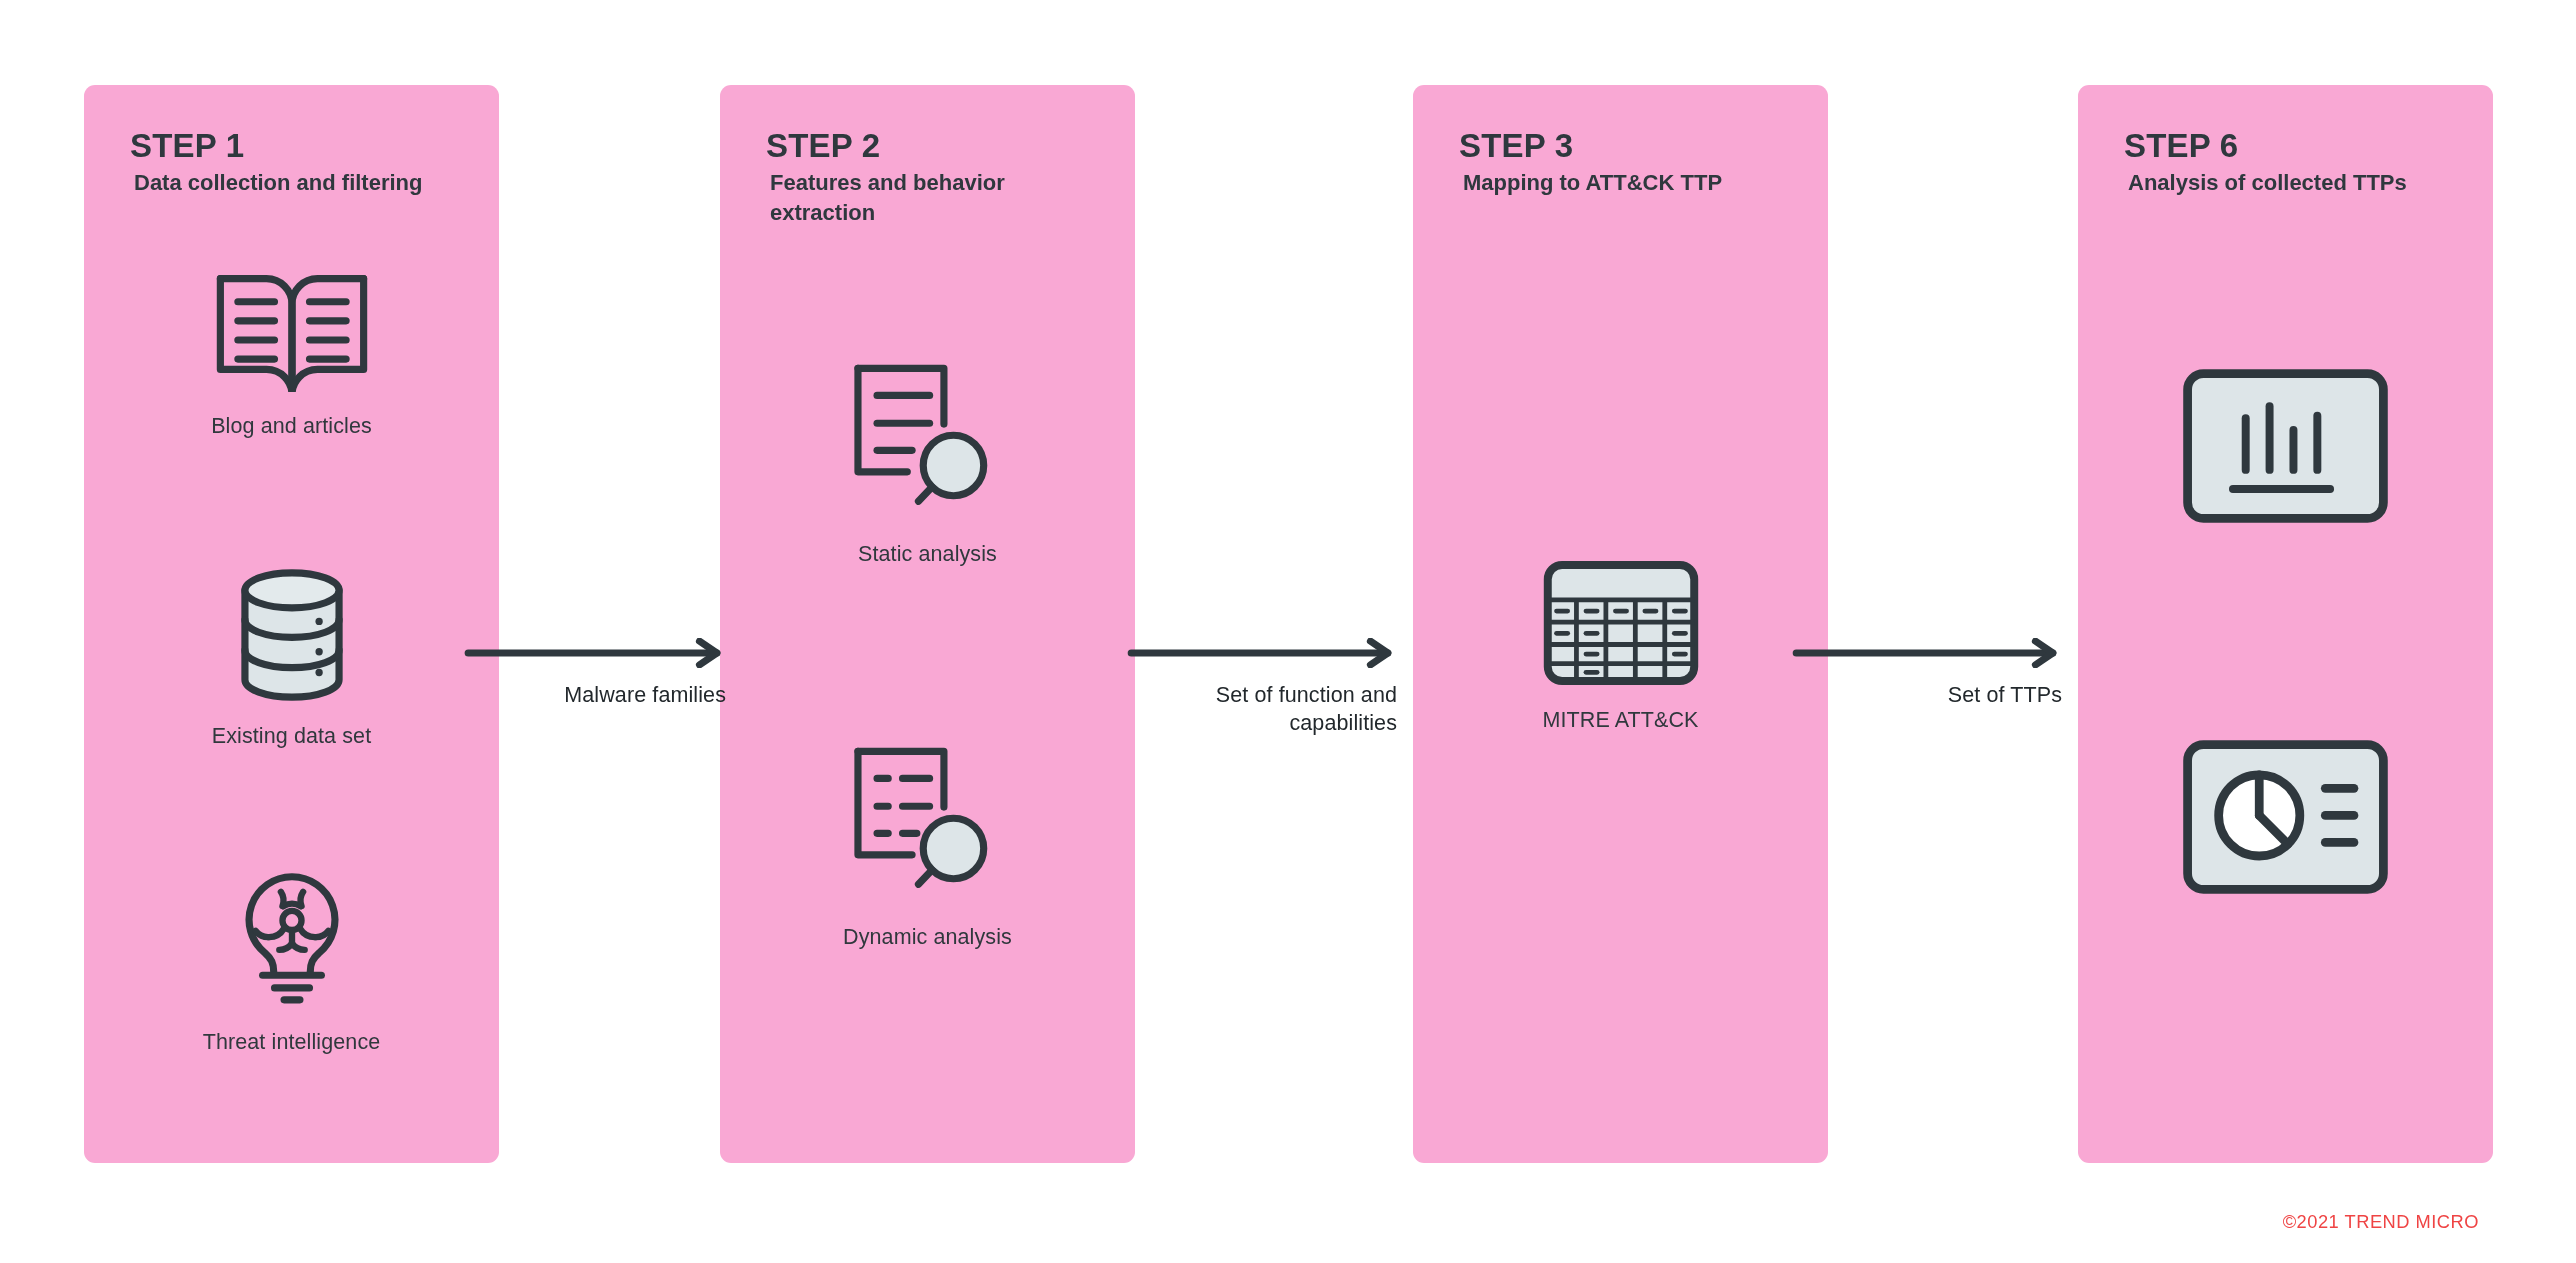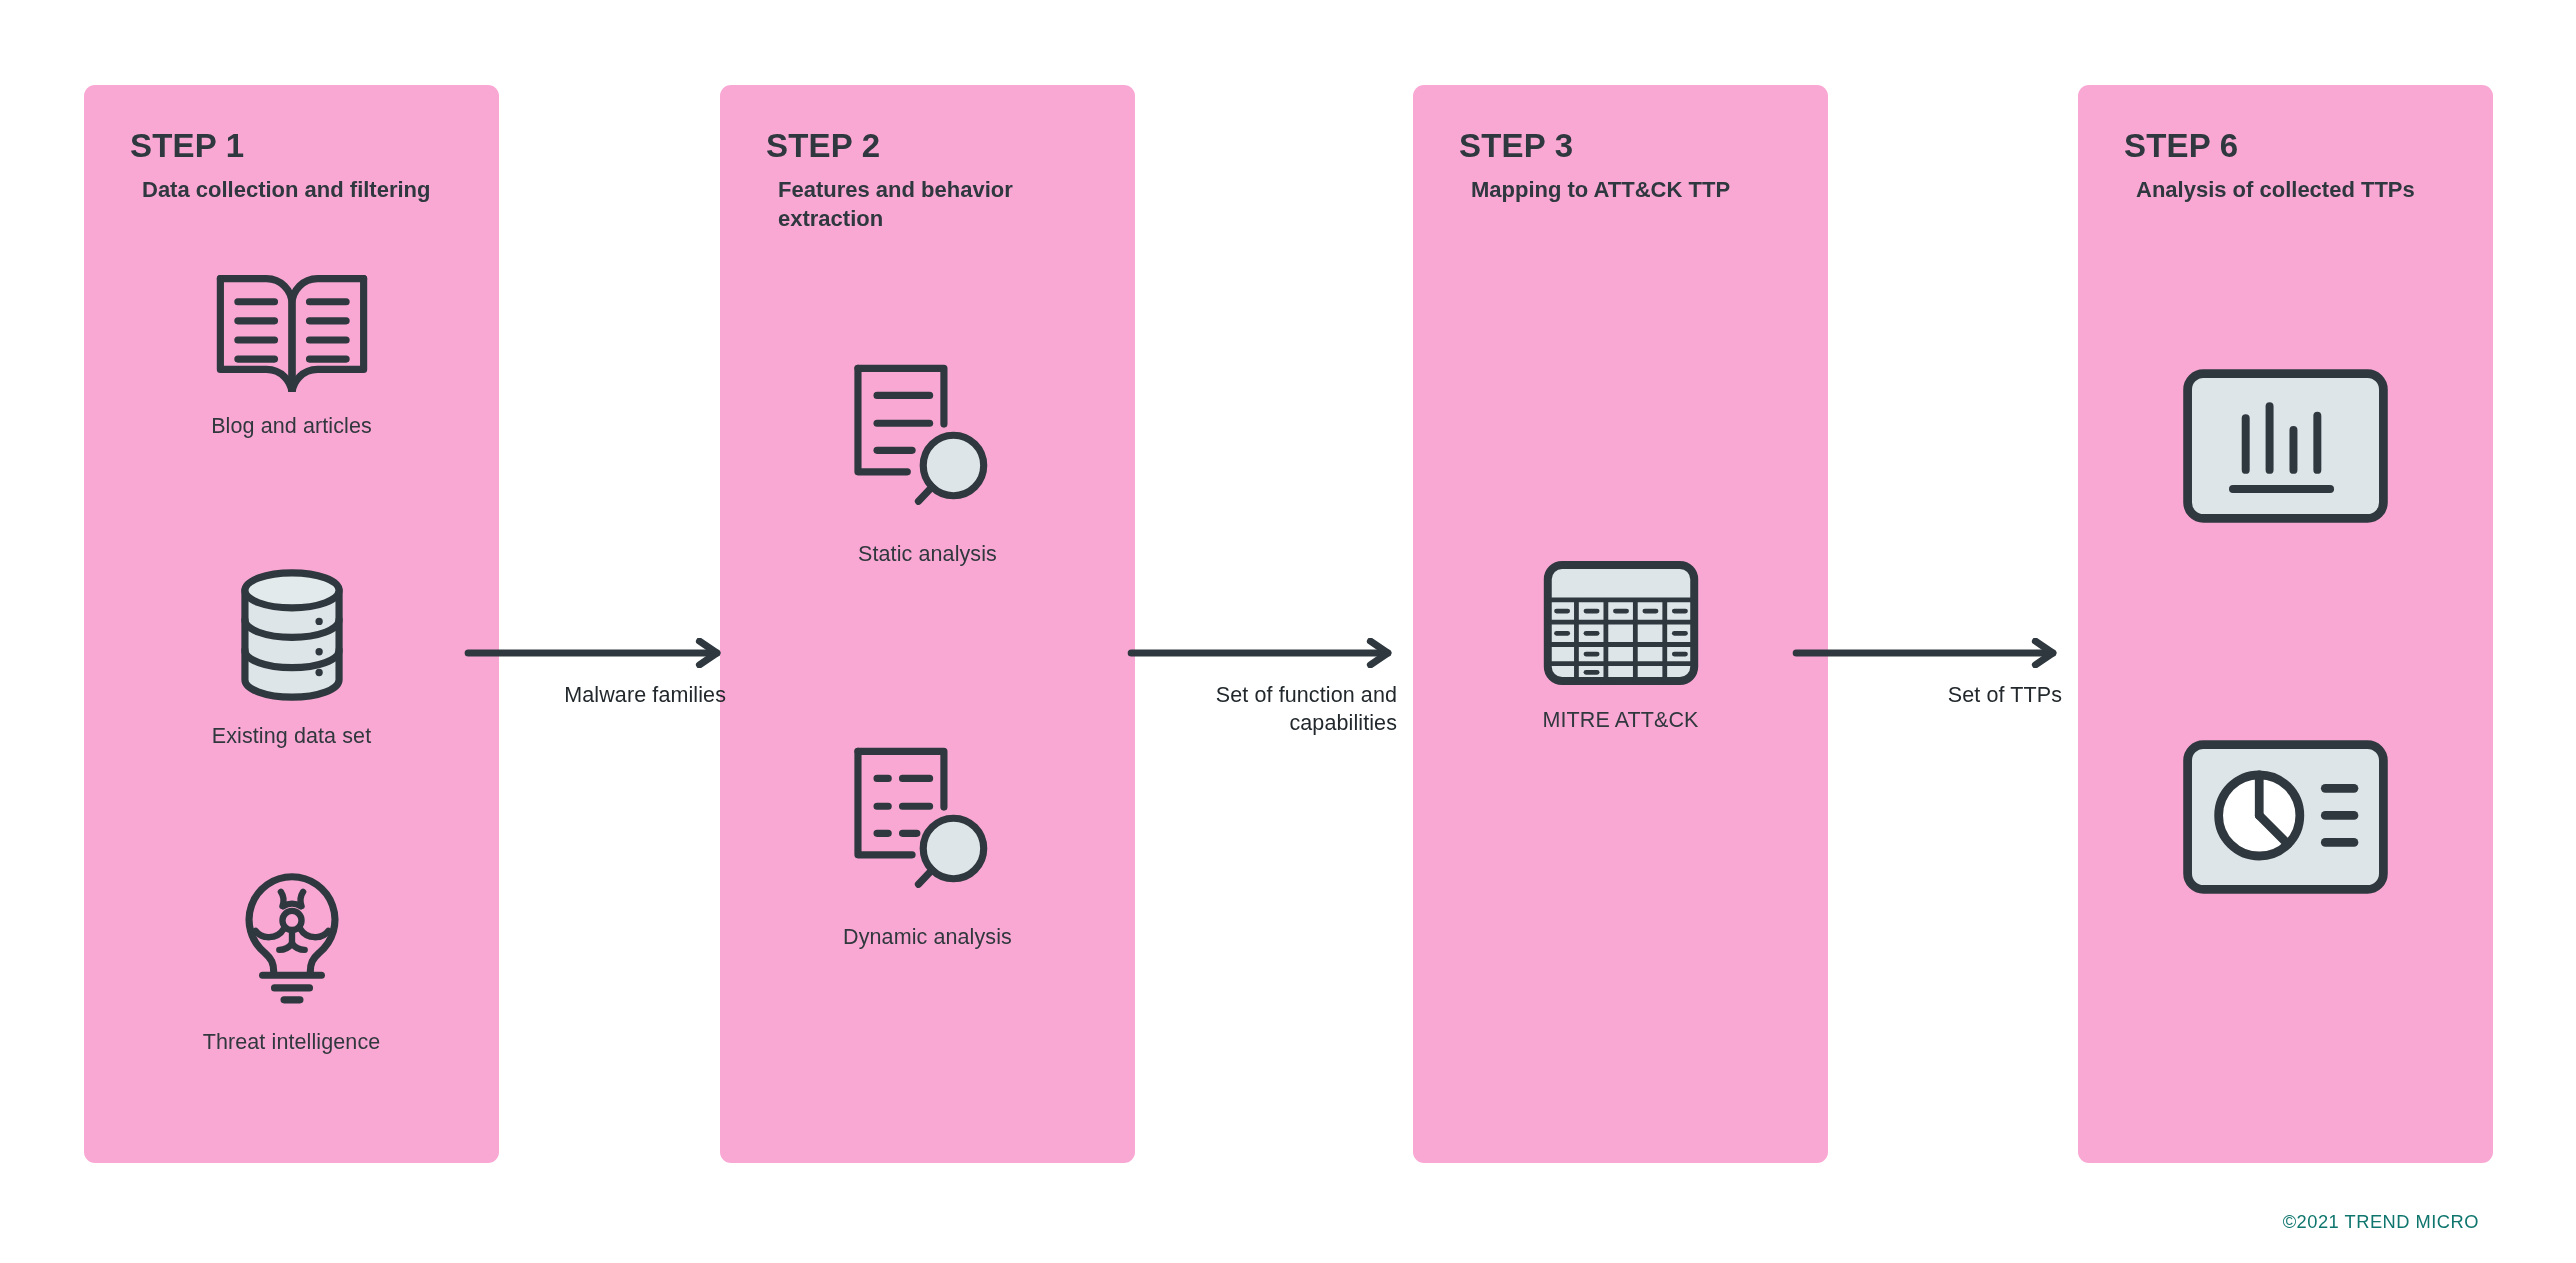--- a/index.html
+++ b/index.html
@@ -47,21 +47,21 @@
     font-weight: bold;
     letter-spacing: 0.2px;
     line-height: 1.02;
     margin: 0 0 5.6px 0;
     color: #2f383e;
   }
   .step-sub {
     font-size: 22px;
     font-weight: bold;
     line-height: 1.33;
-    margin: 12px;
+    margin: 4px;
     color: #2f383e;
     max-width: 335px;
   }
 
   
   .icon-block {
     position: absolute;
     left: 0;
     width: 415px;
     text-align: center;
@@ -107,21 +107,21 @@
   #conn-1 { left: 463px;  top: 638px; width: 263px; }
   #conn-2 { left: 1126px; top: 638px; width: 271px; }
   #conn-3 { left: 1791px; top: 638px; width: 271px; }
 
   
   #copyright {
     position: absolute;
     right: 97px;
     top: 1211px;
     font-size: 18.3px;
-    color: #0f766e;
+    color: #ef4444;
     letter-spacing: 0.5px;
   }
 </style>
 </head>
 <body>
 
 <div class="canvas">
 
   <div class="panel" id="panel-1">
     <div class="panel-head">

